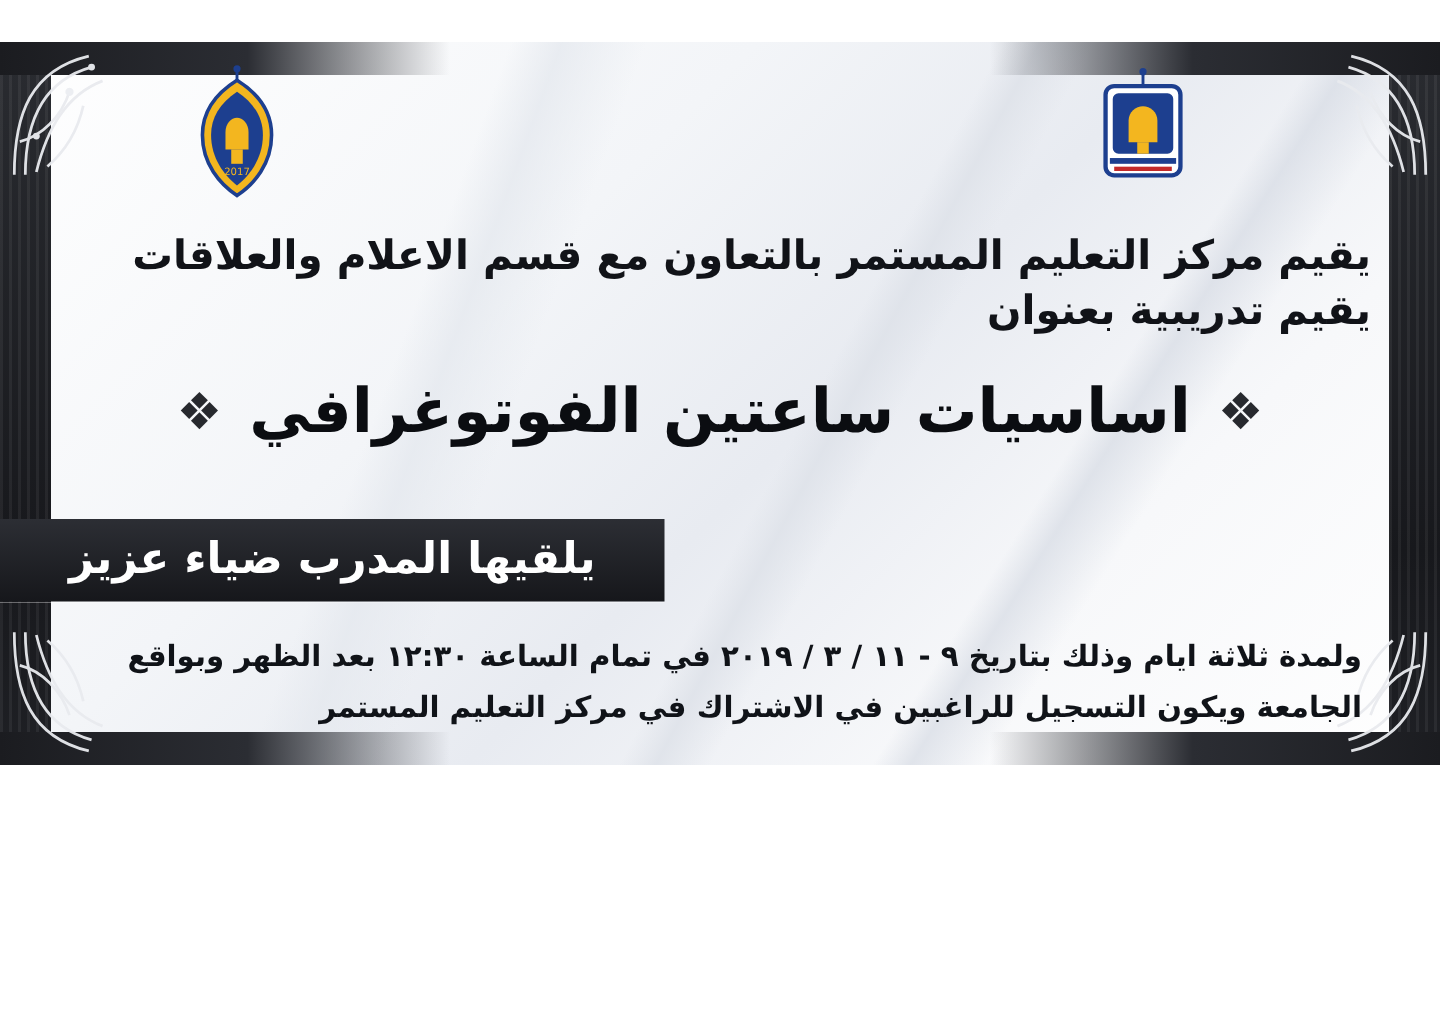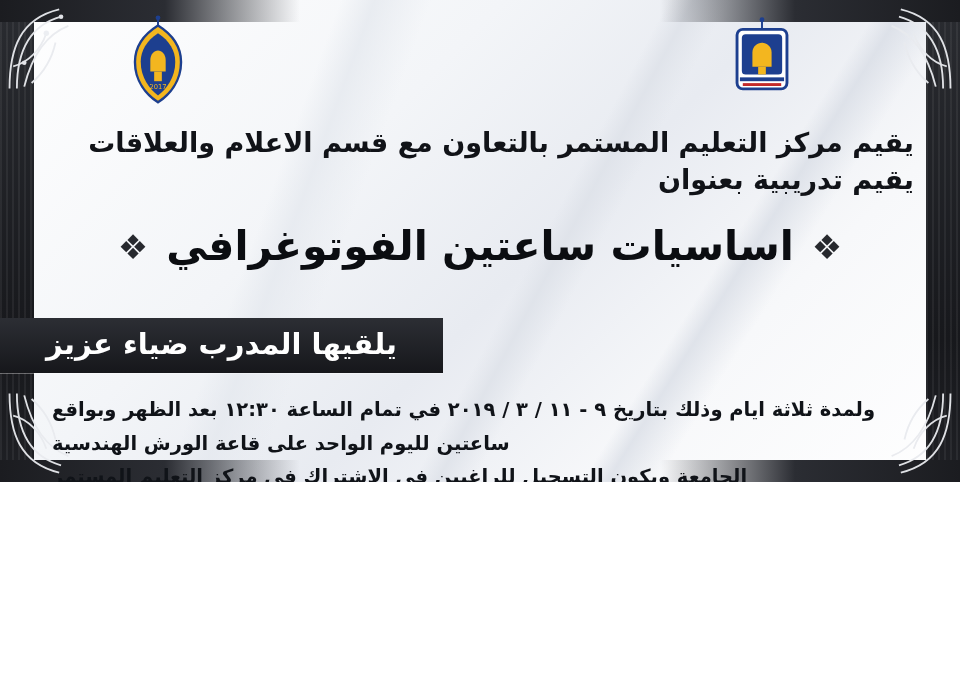--- a/index.html
+++ b/index.html
@@ -17,20 +17,21 @@
     position: relative;
     width: 960px;
     height: 482px;
     background:
       linear-gradient(118deg, rgba(255,255,255,0) 0%, rgba(255,255,255,0) 55%, rgba(222,226,233,0.85) 57%, rgba(255,255,255,0) 60%),
       linear-gradient(122deg, rgba(255,255,255,0) 0%, rgba(255,255,255,0) 70%, rgba(214,219,228,0.7) 72%, rgba(255,255,255,0) 76%),
       linear-gradient(110deg, rgba(255,255,255,0) 0%, rgba(255,255,255,0) 30%, rgba(228,232,238,0.75) 33%, rgba(255,255,255,0) 38%),
       linear-gradient(135deg, #ffffff 0%, #f3f5f8 35%, #e8ebf1 55%, #f7f8fa 75%, #ffffff 100%);
     box-sizing: border-box;
     overflow: hidden;
+    margin-top: 28px;
   }
   
   .edge {
     position: absolute;
     background:
       repeating-linear-gradient(90deg, rgba(255,255,255,0.06) 0 2px, rgba(255,255,255,0) 2px 6px),
       linear-gradient(180deg, #2a2c31 0%, #17181c 50%, #2a2c31 100%);
   }
   .edge-left  { left: 0;  top: 0; width: 34px; height: 678px; }
   .edge-right { right: 0; top: 0; width: 34px; height: 678px; }
@@ -118,21 +119,21 @@
     font-size: 29px;
     padding: 9px 46px 12px 46px;
     letter-spacing: 0.5px;
     box-shadow: 0 1px 0 rgba(255,255,255,0.35);
   }
   .details {
     position: absolute;
     top: 394px;
     left: 52px;
     right: 52px;
-    text-align: left;
+    text-align: right;
     color: #101318;
     font-weight: bold;
     font-size: 19.5px;
     line-height: 1.62;
   }
   .details p { margin: 0 0 2px 0; }
 
   .gallery {
     position: absolute;
     left: 44px;
@@ -283,21 +284,20 @@
     <span class="title-main">اساسيات ساعتين الفوتوغرافي</span>
     <span class="ornament">❖</span>
   </div>
 
   <div class="trainer-band">
     <div class="trainer-inner">يلقيها المدرب ضياء عزيز</div>
   </div>
 
   <div class="details">
     <p>ولمدة ثلاثة ايام وذلك بتاريخ ٩ - ١١ / ٣ / ٢٠١٩ في تمام الساعة ١٢:٣٠ بعد الظهر وبواقع</p>
-    <p>ساعتين لليوم الواحد على قاعة الورش الهندسية</p>
     <p>الجامعة ويكون التسجيل للراغبين في الاشتراك في مركز التعليم المستمر</p>
   </div>
 
   <div class="gallery">
     <div class="photo ph1"></div>
     <div class="photo ph2"></div>
     <div class="photo ph3"></div>
     <div class="photo ph4"></div>
     <div class="photo ph5"></div>
     <div class="photo ph6"></div>

